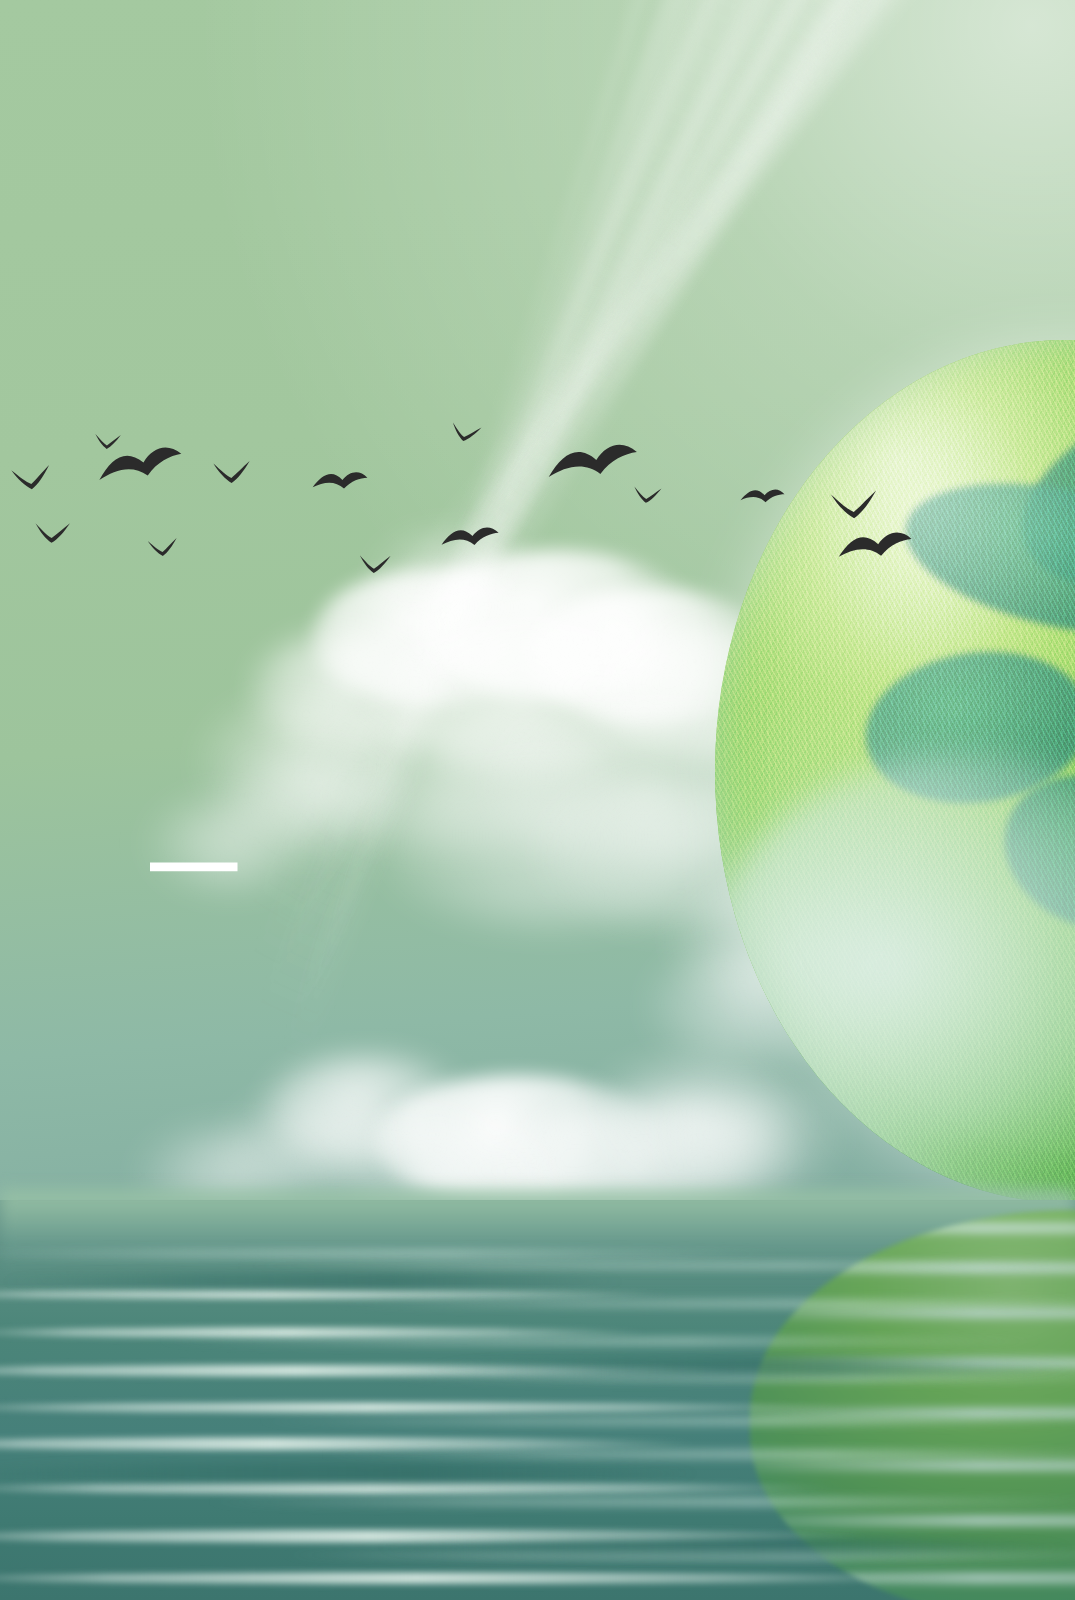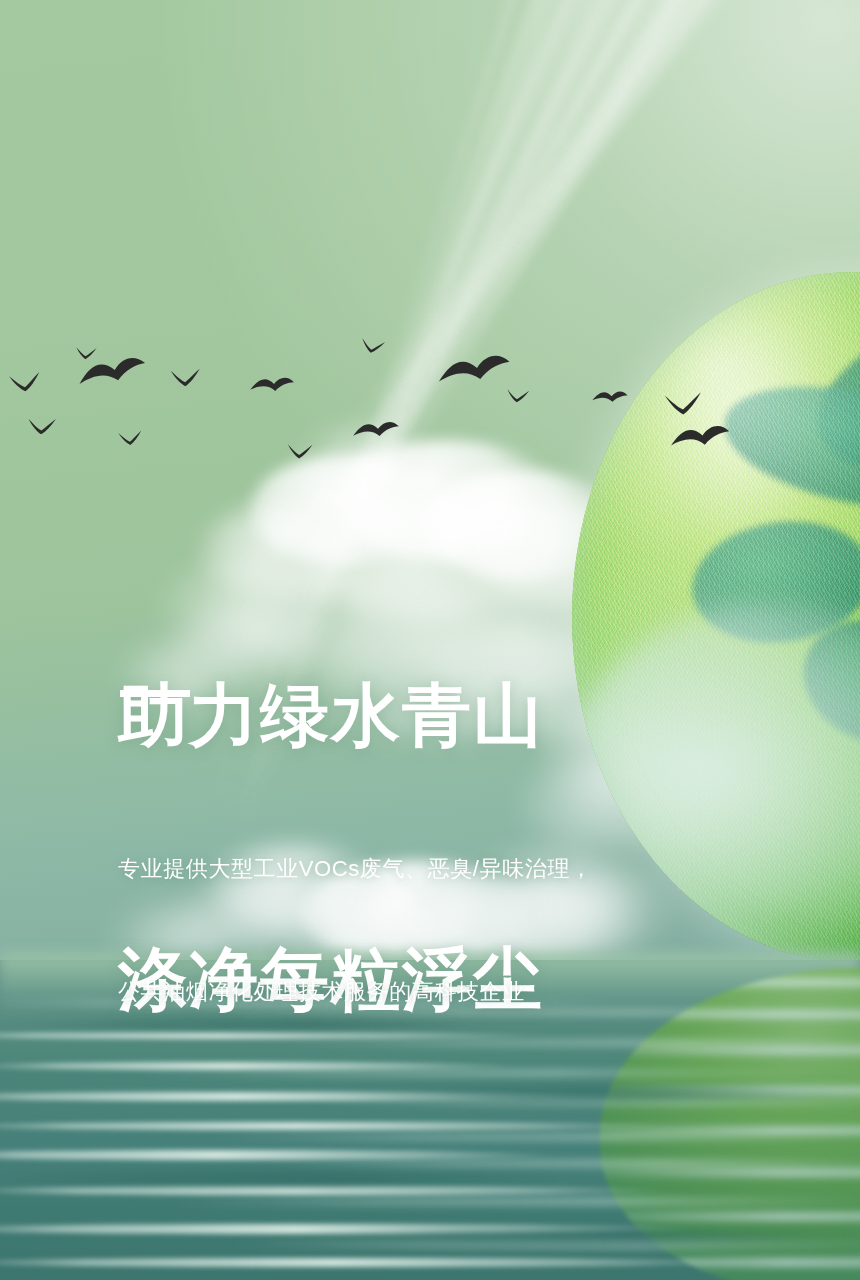--- a/index.html
+++ b/index.html
@@ -346,25 +346,17 @@
           <path d="M2 16 C10 6, 18 2, 26 11 C32 4, 40 3, 46 10 C40 10, 33 12, 27 18 C20 11, 11 12, 2 16 Z" fill="#2b2b2b"></path>
         </svg>
       </div>
       <div class="bird" style="left: 283px; top: 110px; transform: scale(0.85) rotate(3deg); transform-origin: center center;">
         <svg width="48" height="24" viewBox="0 0 48 24">
           <path d="M1 4 C7 10, 11 14, 15 16 C19 13, 24 8, 30 3 C25 11, 20 17, 15 20 C10 17, 5 11, 1 4 Z" fill="#2b2b2b"></path>
         </svg>
       </div>
     </div>
 
-  <div class="headline">
-    <div>助力绿水青山</div>
-    <div>涤净每粒浮尘</div>
-  </div>
 
   <div class="divider"></div>
 
-  <div class="subtitle">
-    <div>专业提供大型工业VOCs废气、恶臭/异味治理，</div>
-    <div>公共油烟净化处理技术服务的高科技企业</div>
-  </div>
 
 </div>
 
 </body></html>

